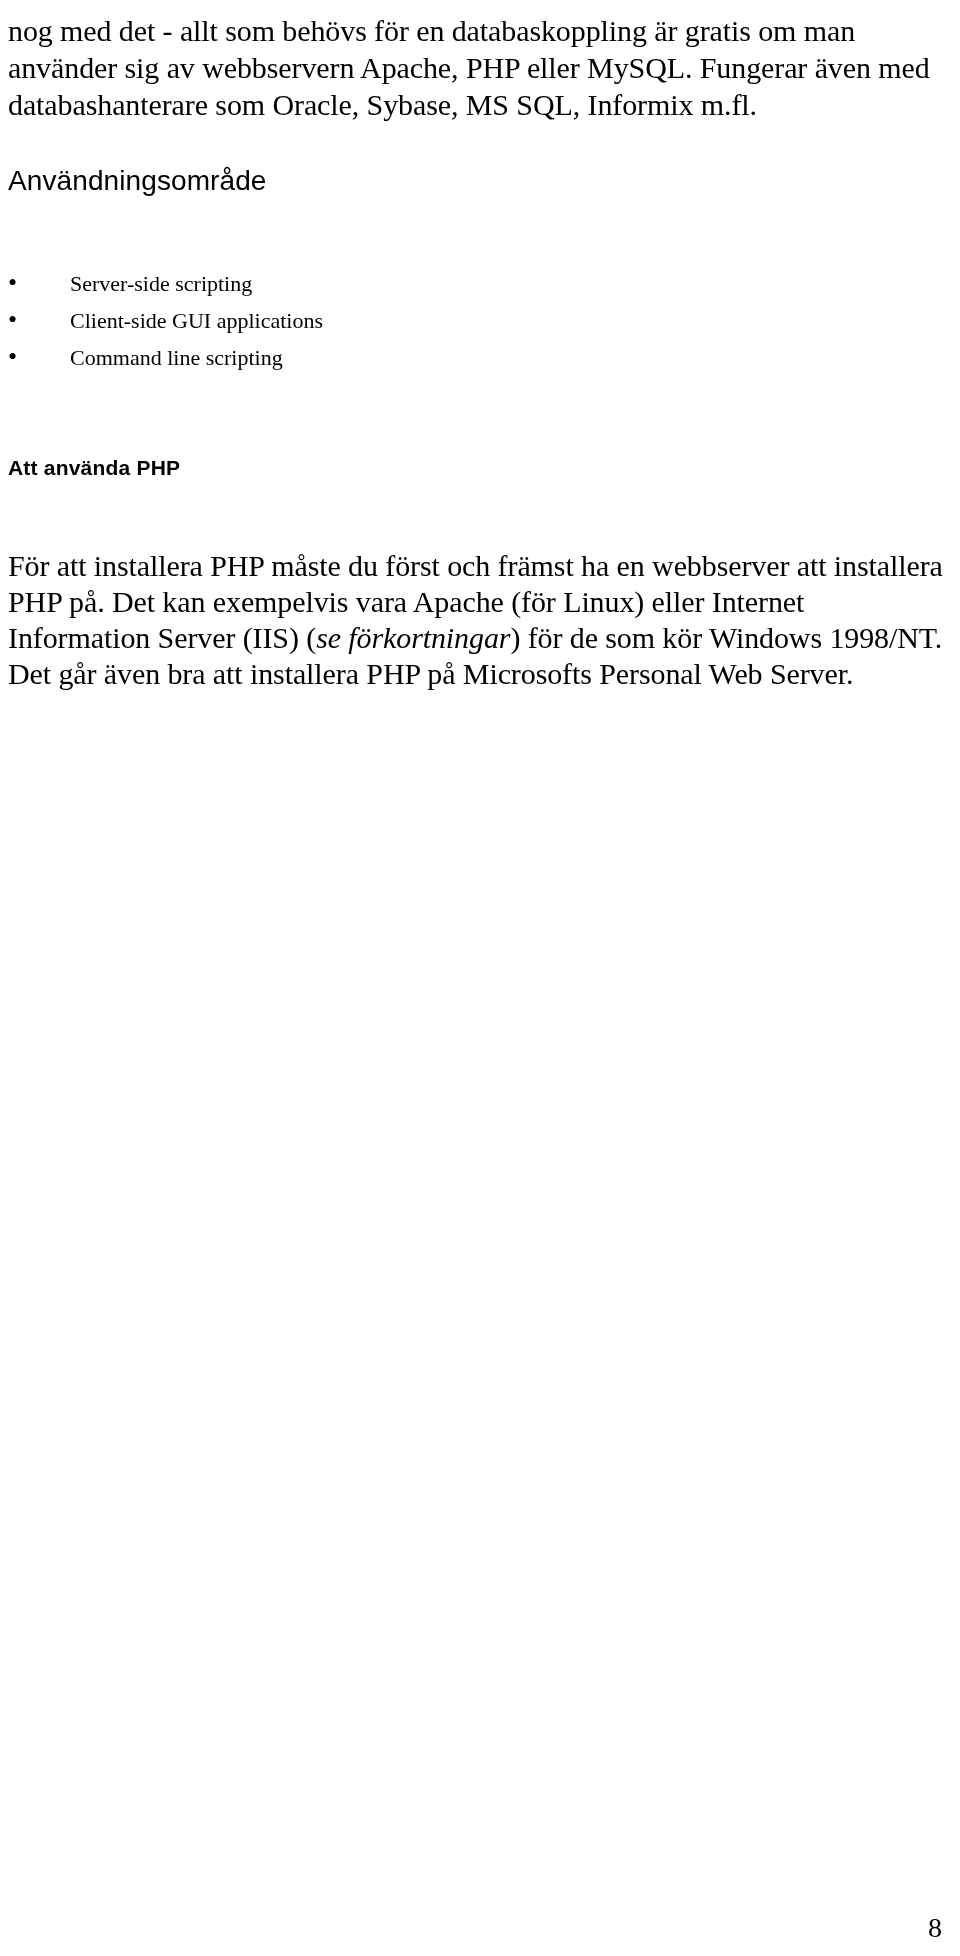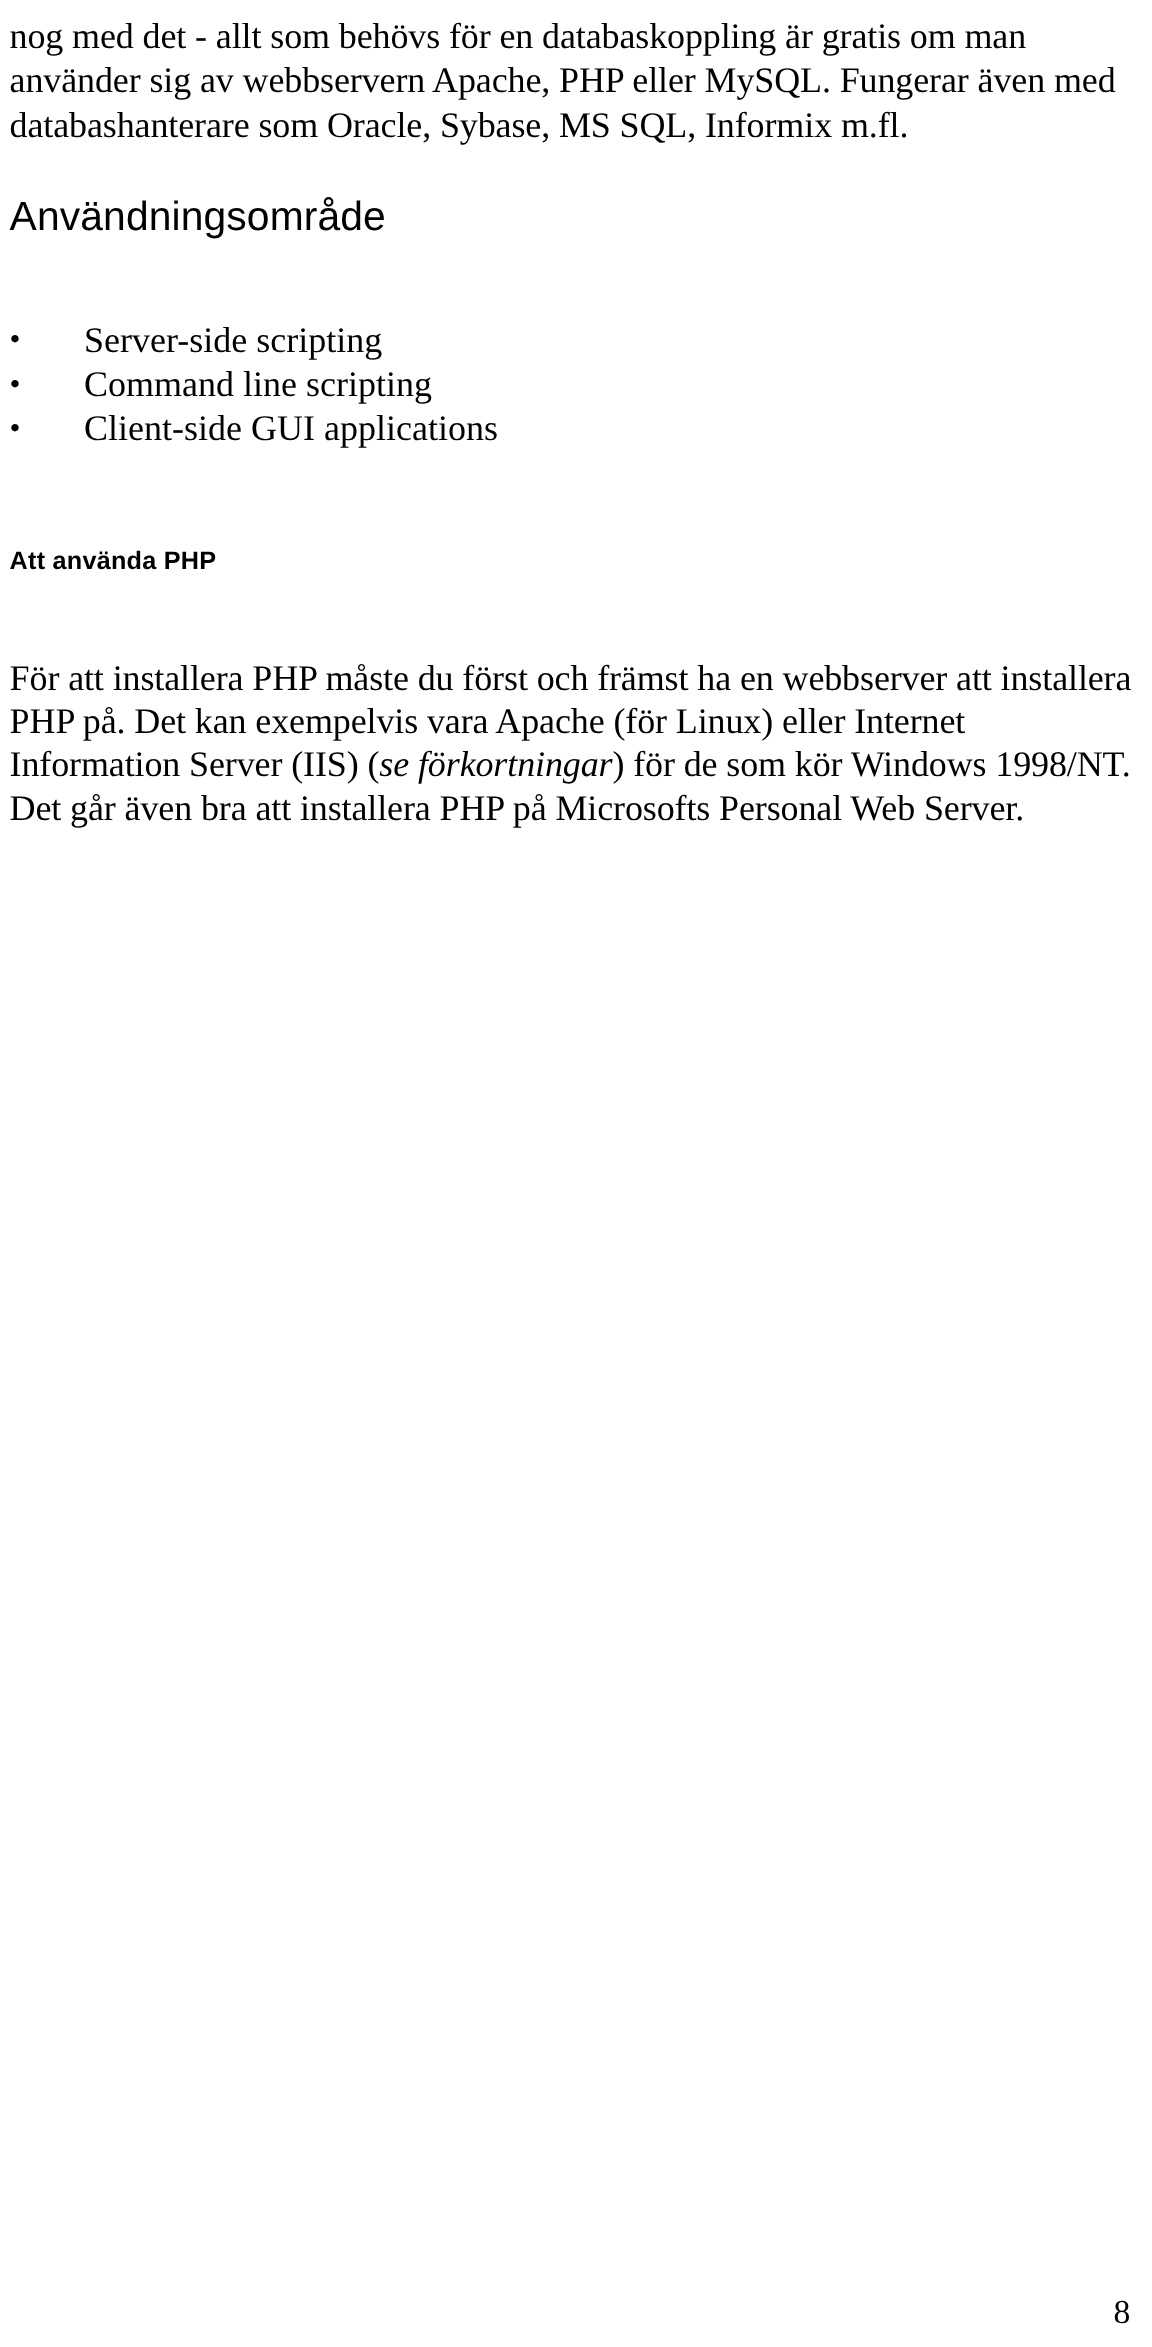--- a/index.html
+++ b/index.html
@@ -39,21 +39,21 @@
     margin: 0;
     letter-spacing: -0.1px;
   }
   .para.tight {
     line-height: 36px;
   }
 
   
   .h-sans {
     font-family: "Liberation Sans", "DejaVu Sans", sans-serif;
-    font-size: 34px;
+    font-size: 28px;
     line-height: 40px;
     font-weight: 400;
     color: #000;
     margin: 0;
     letter-spacing: 0.1px;
   }
   .h-sans.bold {
     font-weight: 700;
     font-size: 21px;
     letter-spacing: 0.2px;
@@ -64,21 +64,21 @@
 
   
   .bullets {
     list-style: none;
     margin: 0;
     padding: 0;
   }
   .bullets li {
     position: relative;
     font-family: "Liberation Serif", "DejaVu Serif", serif;
-    font-size: 30px;
+    font-size: 22px;
     line-height: 37px;
     padding-left: 62px;
     color: #000;
   }
   .bullets li::before {
     content: "\2022";
     position: absolute;
     left: 0px;
     top: -1px;
     font-size: 26px;
@@ -126,24 +126,24 @@
 
 
 
     <div class="sp-2"></div>
 
     <ul class="bullets">
       <li>
         <span>Server-side scripting</span>
       </li>
       <li>
-        <span>Command line scripting</span>
+        <span>Client-side GUI applications</span>
       </li>
       <li>
-        <span>Client-side GUI applications</span>
+        <span>Command line scripting</span>
       </li>
     </ul>
 
     <div class="sp-5"></div>
 
     <h2 class="h-sans bold">Att använda PHP</h2>
 
     <div class="sp-4"></div>
 
     <p class="para tight">

